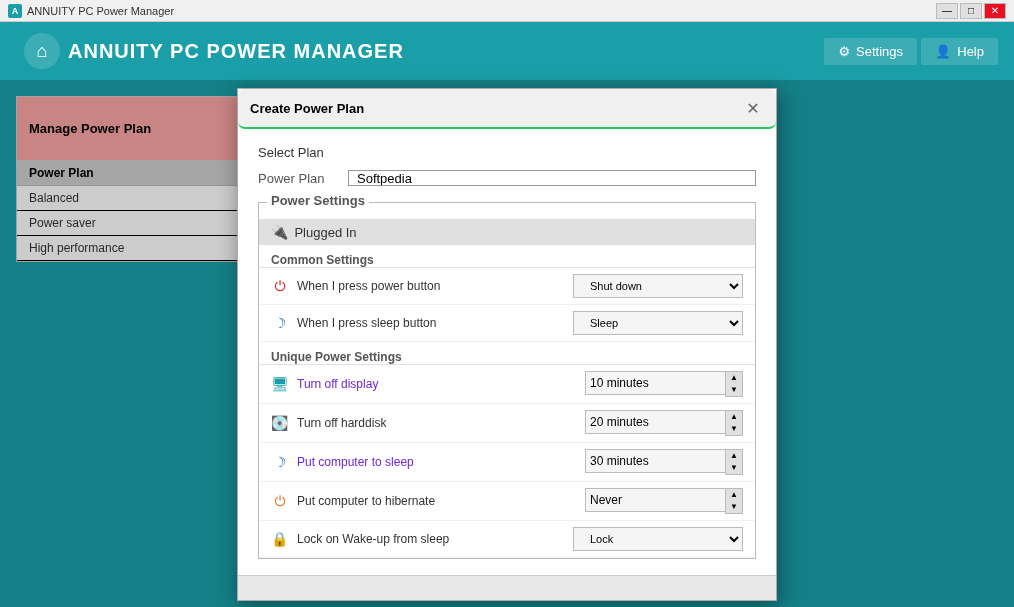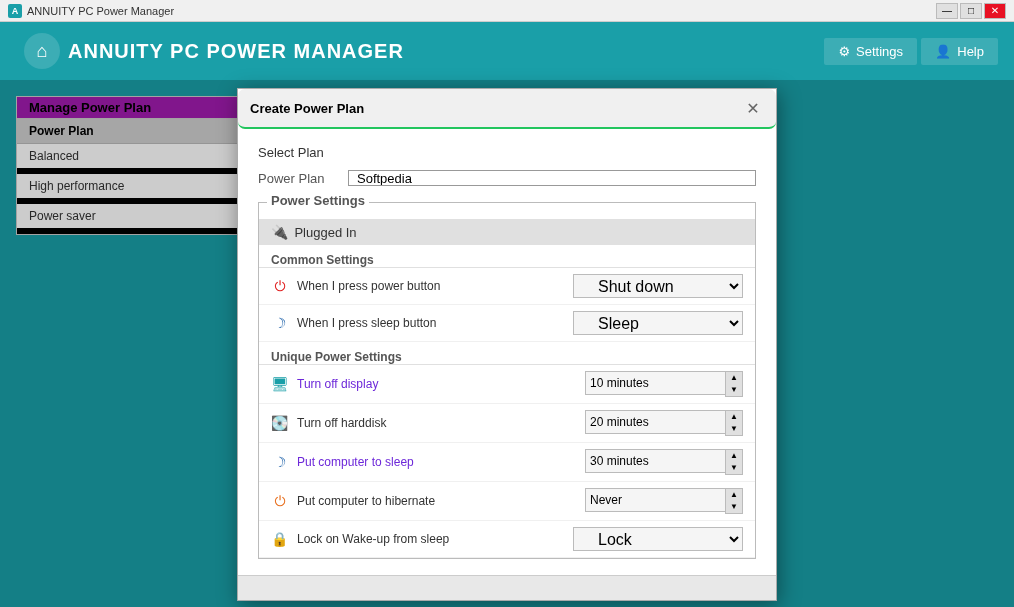--- a/index.html
+++ b/index.html
@@ -93,42 +93,42 @@
       position: relative;
     }
 
     .manage-panel {
       background: white;
       border: 1px solid #ccc;
       width: 340px;
       margin-top: 0;
     }
     .manage-title {
-      background: #a21caf;
-      padding: 3px 12px;
+      background: #fca5a5;
+      padding: 24px 12px;
       font-size: 13px;
       font-weight: bold;
       border-bottom: 1px solid #ccc;
     }
     .manage-table-header {
       display: flex;
       background: #d0d0d0;
       padding: 5px 12px;
       font-size: 12px;
       font-weight: bold;
       border-bottom: 1px solid #bbb;
     }
     .manage-table-header span:first-child { flex: 1; }
     .manage-table-header span:last-child { width: 80px; }
 
     .manage-row {
       display: flex;
       padding: 5px 12px;
       font-size: 12px;
-      border-bottom: 6px solid #000000;
+      border-bottom: 1px solid #000000;
     }
     .manage-row span:first-child { flex: 1; color: #333; }
     .manage-row span:last-child { width: 80px; color: #9b30ff; font-size: 11px; }
 
     
     .dialog-overlay {
       position: absolute;
       top: 0; left: 0; right: 0; bottom: 0;
       background: rgba(0,0,0,0.2);
       display: flex;
@@ -235,22 +235,22 @@
       font-size: 12px;
       color: #333;
     }
     .setting-label.blue { color: #6d28d9; }
 
     .setting-select {
       width: 170px;
       height: 24px;
       border: 1px solid #bbb;
       background: #f5f5f5;
-      font-size: 16px;
-      padding: 0 20px;
+      font-size: 11px;
+      padding: 0 12px;
       cursor: pointer;
     }
     .spinner-input-group {
       display: flex;
       align-items: flex-start;
     }
     .spinner-input {
       width: 140px;
       height: 24px;
       border: 1px solid #bbb;
@@ -329,25 +329,25 @@
       <div class="manage-title">Manage Power Plan</div>
       <div class="manage-table-header">
         <span>Power Plan</span>
         <span>Schedu...</span>
       </div>
       <div class="manage-row">
         <span>Balanced</span>
         <span>Not Sch...</span>
       </div>
       <div class="manage-row">
-        <span>High performance</span>
+        <span>Power saver</span>
         <span>Not Sch...</span>
       </div>
       <div class="manage-row">
-        <span>Power saver</span>
+        <span>High performance</span>
         <span>Not Sch...</span>
       </div>
     </div>
 
     <div class="dialog-overlay">
       <div class="dialog">
 
         <div class="dialog-title-bar">
           <span>Create Power Plan</span>
           <button class="dialog-close">✕</button>

